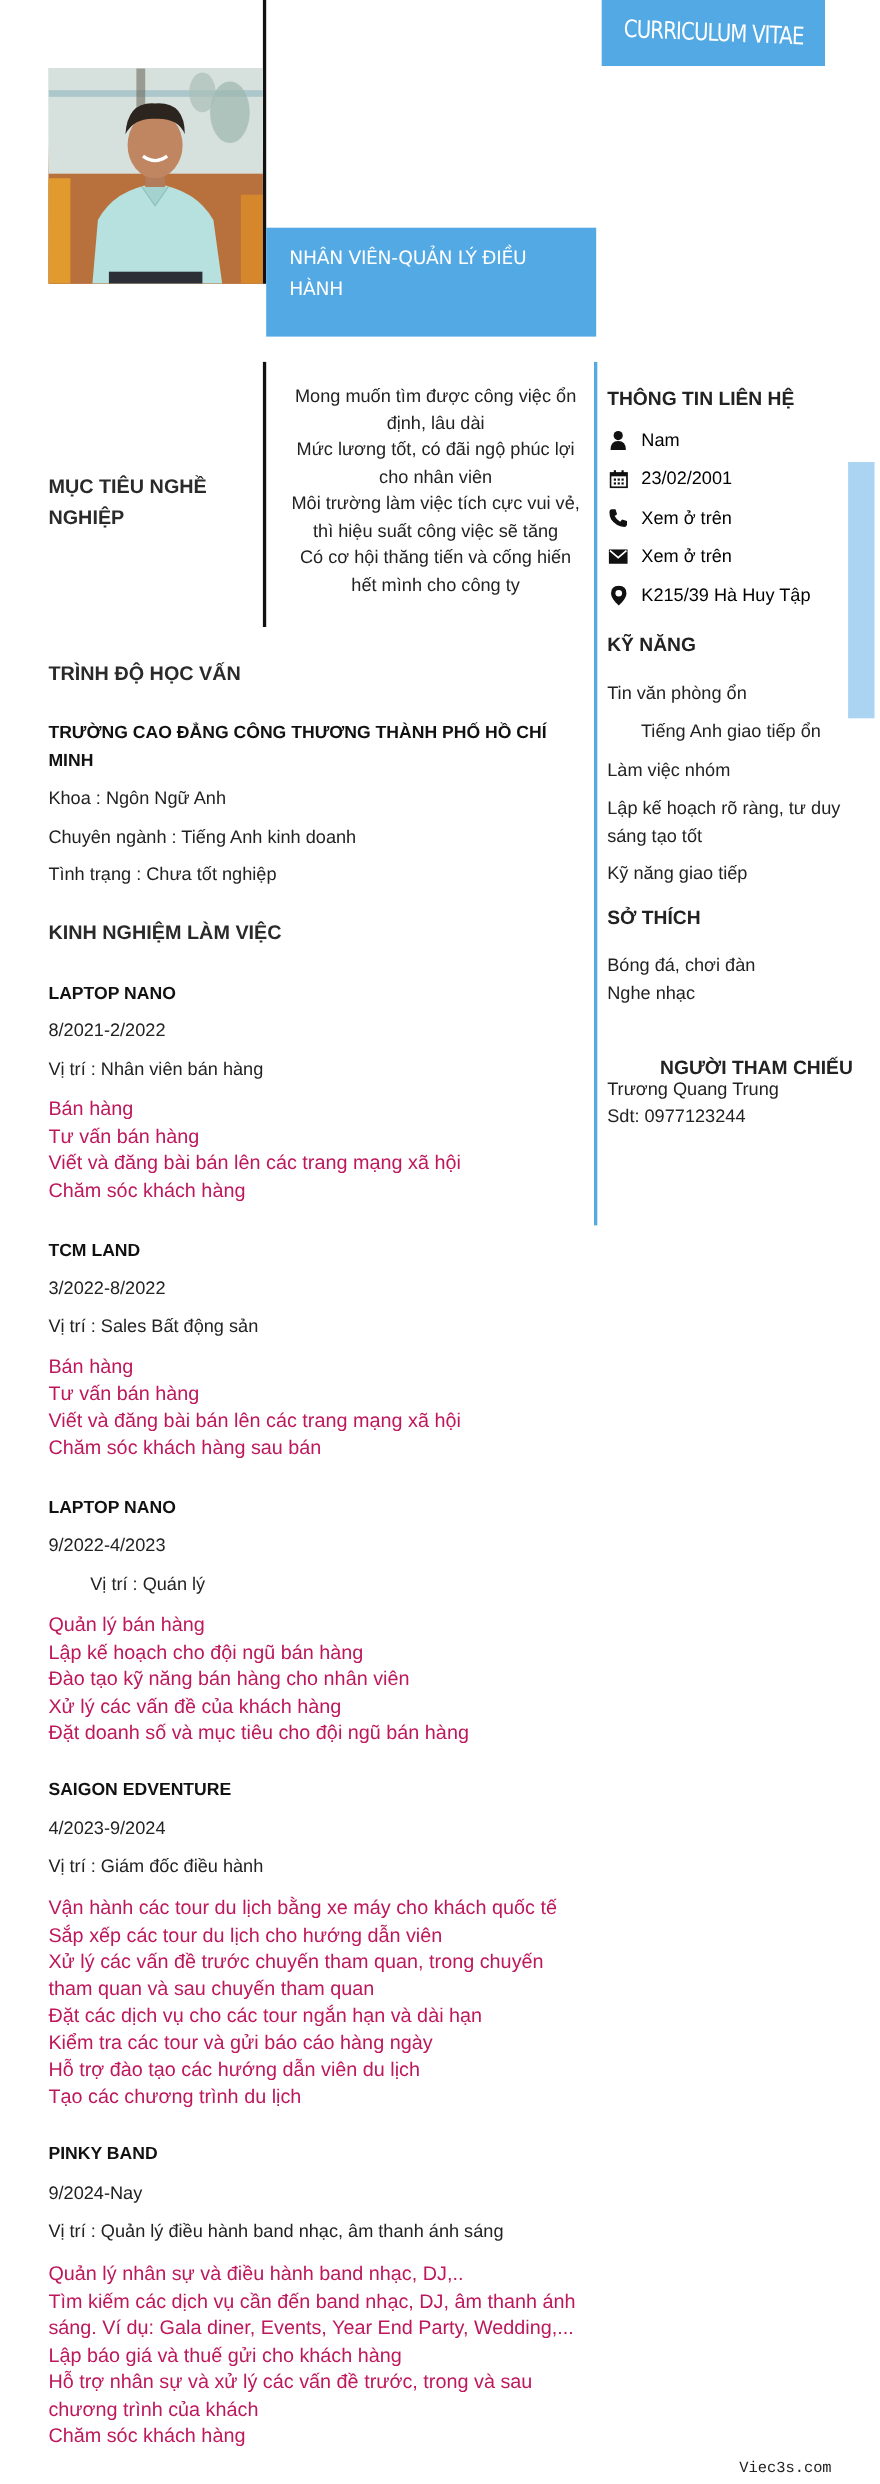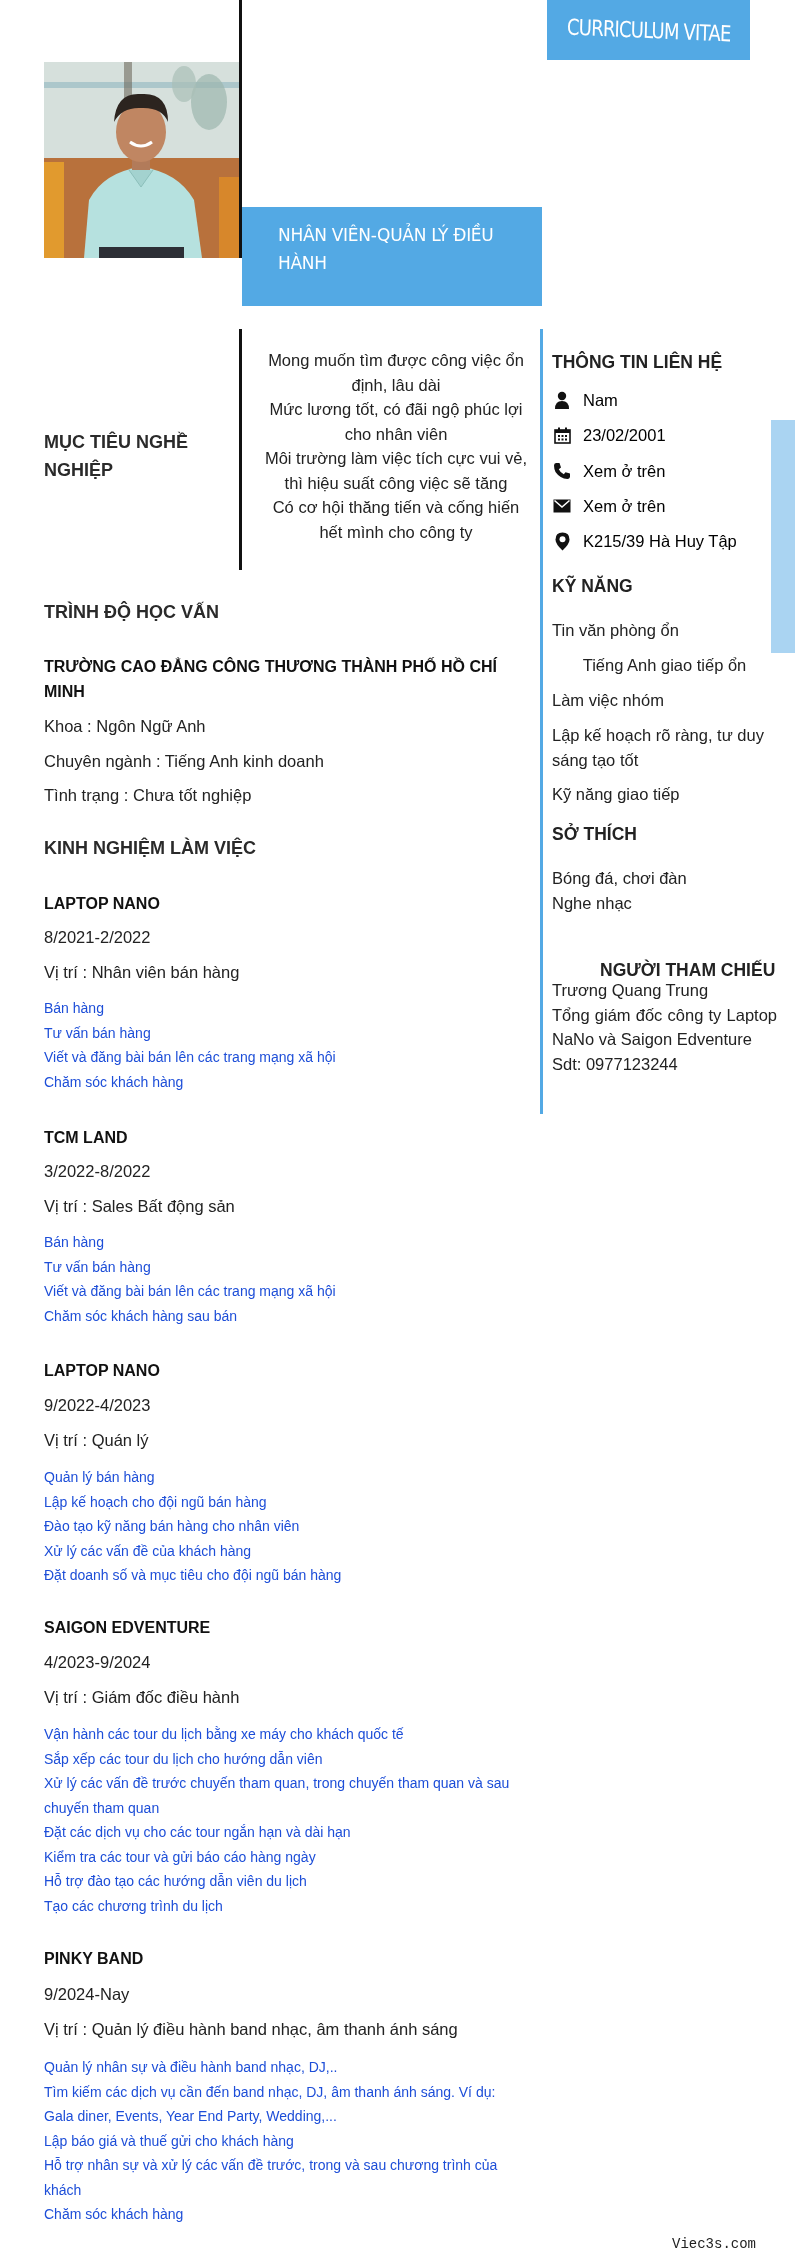--- a/index.html
+++ b/index.html
@@ -32,21 +32,21 @@
     .black-vline-top { left: 239px; top: 0; width: 3px; height: 258px; background: #111; }
     .name {
       left: 262px; top: 108px; width: 270px;
       font-family: "DejaVu Sans", sans-serif;
       font-weight: bold; font-size: 30px; line-height: 46px;
       color: #222; letter-spacing: -0.5px;
     }
     .title-box {
       left: 242px; top: 207px; width: 300px; height: 99px;
       background: #53a9e4; color: #ffffff;
-      padding: 14px 36px;
+      padding: 14px 21px;
       font-family: "DejaVu Sans", sans-serif;
       font-size: 17px; line-height: 28px; letter-spacing: -0.3px;
     }
 
     
     .obj-label {
       left: 44px; top: 428px; width: 180px;
       font-weight: bold; font-size: 18px; line-height: 28px; color: #2a2a2a;
     }
     .black-vline-obj { left: 239px; top: 329px; width: 3px; height: 241px; background: #111; }
@@ -68,21 +68,21 @@
       font-size: 16.5px; color: #000000;
     }
     .contact-row .ic { width: 20px; height: 20px; margin-right: 11px; display: inline-flex; align-items: center; justify-content: center; }
     .r-text { position: absolute; left: 552px; width: 225px; font-size: 16.5px; line-height: 24.5px; color: #222; }
     .justify { text-align: justify; }
 
     
     .l-heading { position: absolute; left: 44px; font-weight: bold; font-size: 18px; color: #2a2a2a; }
     .l-sub { position: absolute; left: 44px; width: 480px; font-weight: bold; font-size: 16px; line-height: 25px; color: #111; }
     .l-line { position: absolute; left: 44px; width: 490px; font-size: 16.5px; color: #222; }
-    .l-block { position: absolute; left: 44px; width: 480px; font-size: 14px; line-height: 24.5px; color: #1d4ed8; }
+    .l-block { position: absolute; left: 44px; width: 480px; font-size: 18px; line-height: 24.5px; color: #be185d; }
 
     .footer-mark {
       position: absolute; left: 672px; top: 2236px;
       font-family: "Liberation Mono", "DejaVu Sans Mono", monospace;
       font-size: 14px; color: #222;
     }
   </style>
 </head>
 <body>
 
@@ -206,21 +206,20 @@
 
 <div class="r-heading" style="top:824px;">SỞ THÍCH</div>
 <div class="r-text" style="top:866px;">
   <div>Bóng đá, chơi đàn</div>
   <div>Nghe nhạc</div>
 </div>
 
 <div class="r-heading" style="top:960px;margin-left:48px;">NGƯỜI THAM CHIẾU</div>
 <div class="r-text justify" style="top:978px;">
   <div>Trương Quang Trung</div>
-  <div>Tổng giám đốc công ty Laptop NaNo và Saigon Edventure</div>
   <div>Sdt: 0977123244</div>
 </div>
 
 <div class="l-heading" style="top:602px;">TRÌNH ĐỘ HỌC VẤN</div>
 <div class="l-sub" style="top:654px;">TRƯỜNG CAO ĐẲNG CÔNG THƯƠNG THÀNH PHỐ HỒ CHÍ MINH</div>
 <div class="l-line" style="top:717px;">Khoa : Ngôn Ngữ Anh</div>
 <div class="l-line" style="top:752px;">Chuyên ngành : Tiếng Anh kinh doanh</div>
 <div class="l-line" style="top:786px;">Tình trạng : Chưa tốt nghiệp</div>
 
 <div class="l-heading" style="top:838px;">KINH NGHIỆM LÀM VIỆC</div>
@@ -236,21 +235,21 @@
 <div class="l-sub" style="top:1125px;">TCM LAND</div>
 <div class="l-line" style="top:1162px;">3/2022-8/2022</div>
 <div class="l-line" style="top:1197px;">Vị trí : Sales Bất động sản</div>
 <div class="l-block" style="top:1230px; white-space:pre-line;">Bán hàng
 Tư vấn bán hàng
 Viết và đăng bài bán lên các trang mạng xã hội
 Chăm sóc khách hàng sau bán</div>
 
 <div class="l-sub" style="top:1358px;">LAPTOP NANO</div>
 <div class="l-line" style="top:1396px;">9/2022-4/2023</div>
-<div class="l-line" style="top:1431px;">Vị trí : Quán lý</div>
+<div class="l-line" style="top:1431px;margin-left:38px;">Vị trí : Quán lý</div>
 <div class="l-block" style="top:1465px; white-space:pre-line;">Quản lý bán hàng
 Lập kế hoạch cho đội ngũ bán hàng
 Đào tạo kỹ năng bán hàng cho nhân viên
 Xử lý các vấn đề của khách hàng
 Đặt doanh số và mục tiêu cho đội ngũ bán hàng</div>
 
 <div class="l-sub" style="top:1615px;">SAIGON EDVENTURE</div>
 <div class="l-line" style="top:1653px;">4/2023-9/2024</div>
 <div class="l-line" style="top:1688px;">Vị trí : Giám đốc điều hành</div>
 <div class="l-block" style="top:1722px; white-space:pre-line;">Vận hành các tour du lịch bằng xe máy cho khách quốc tế

